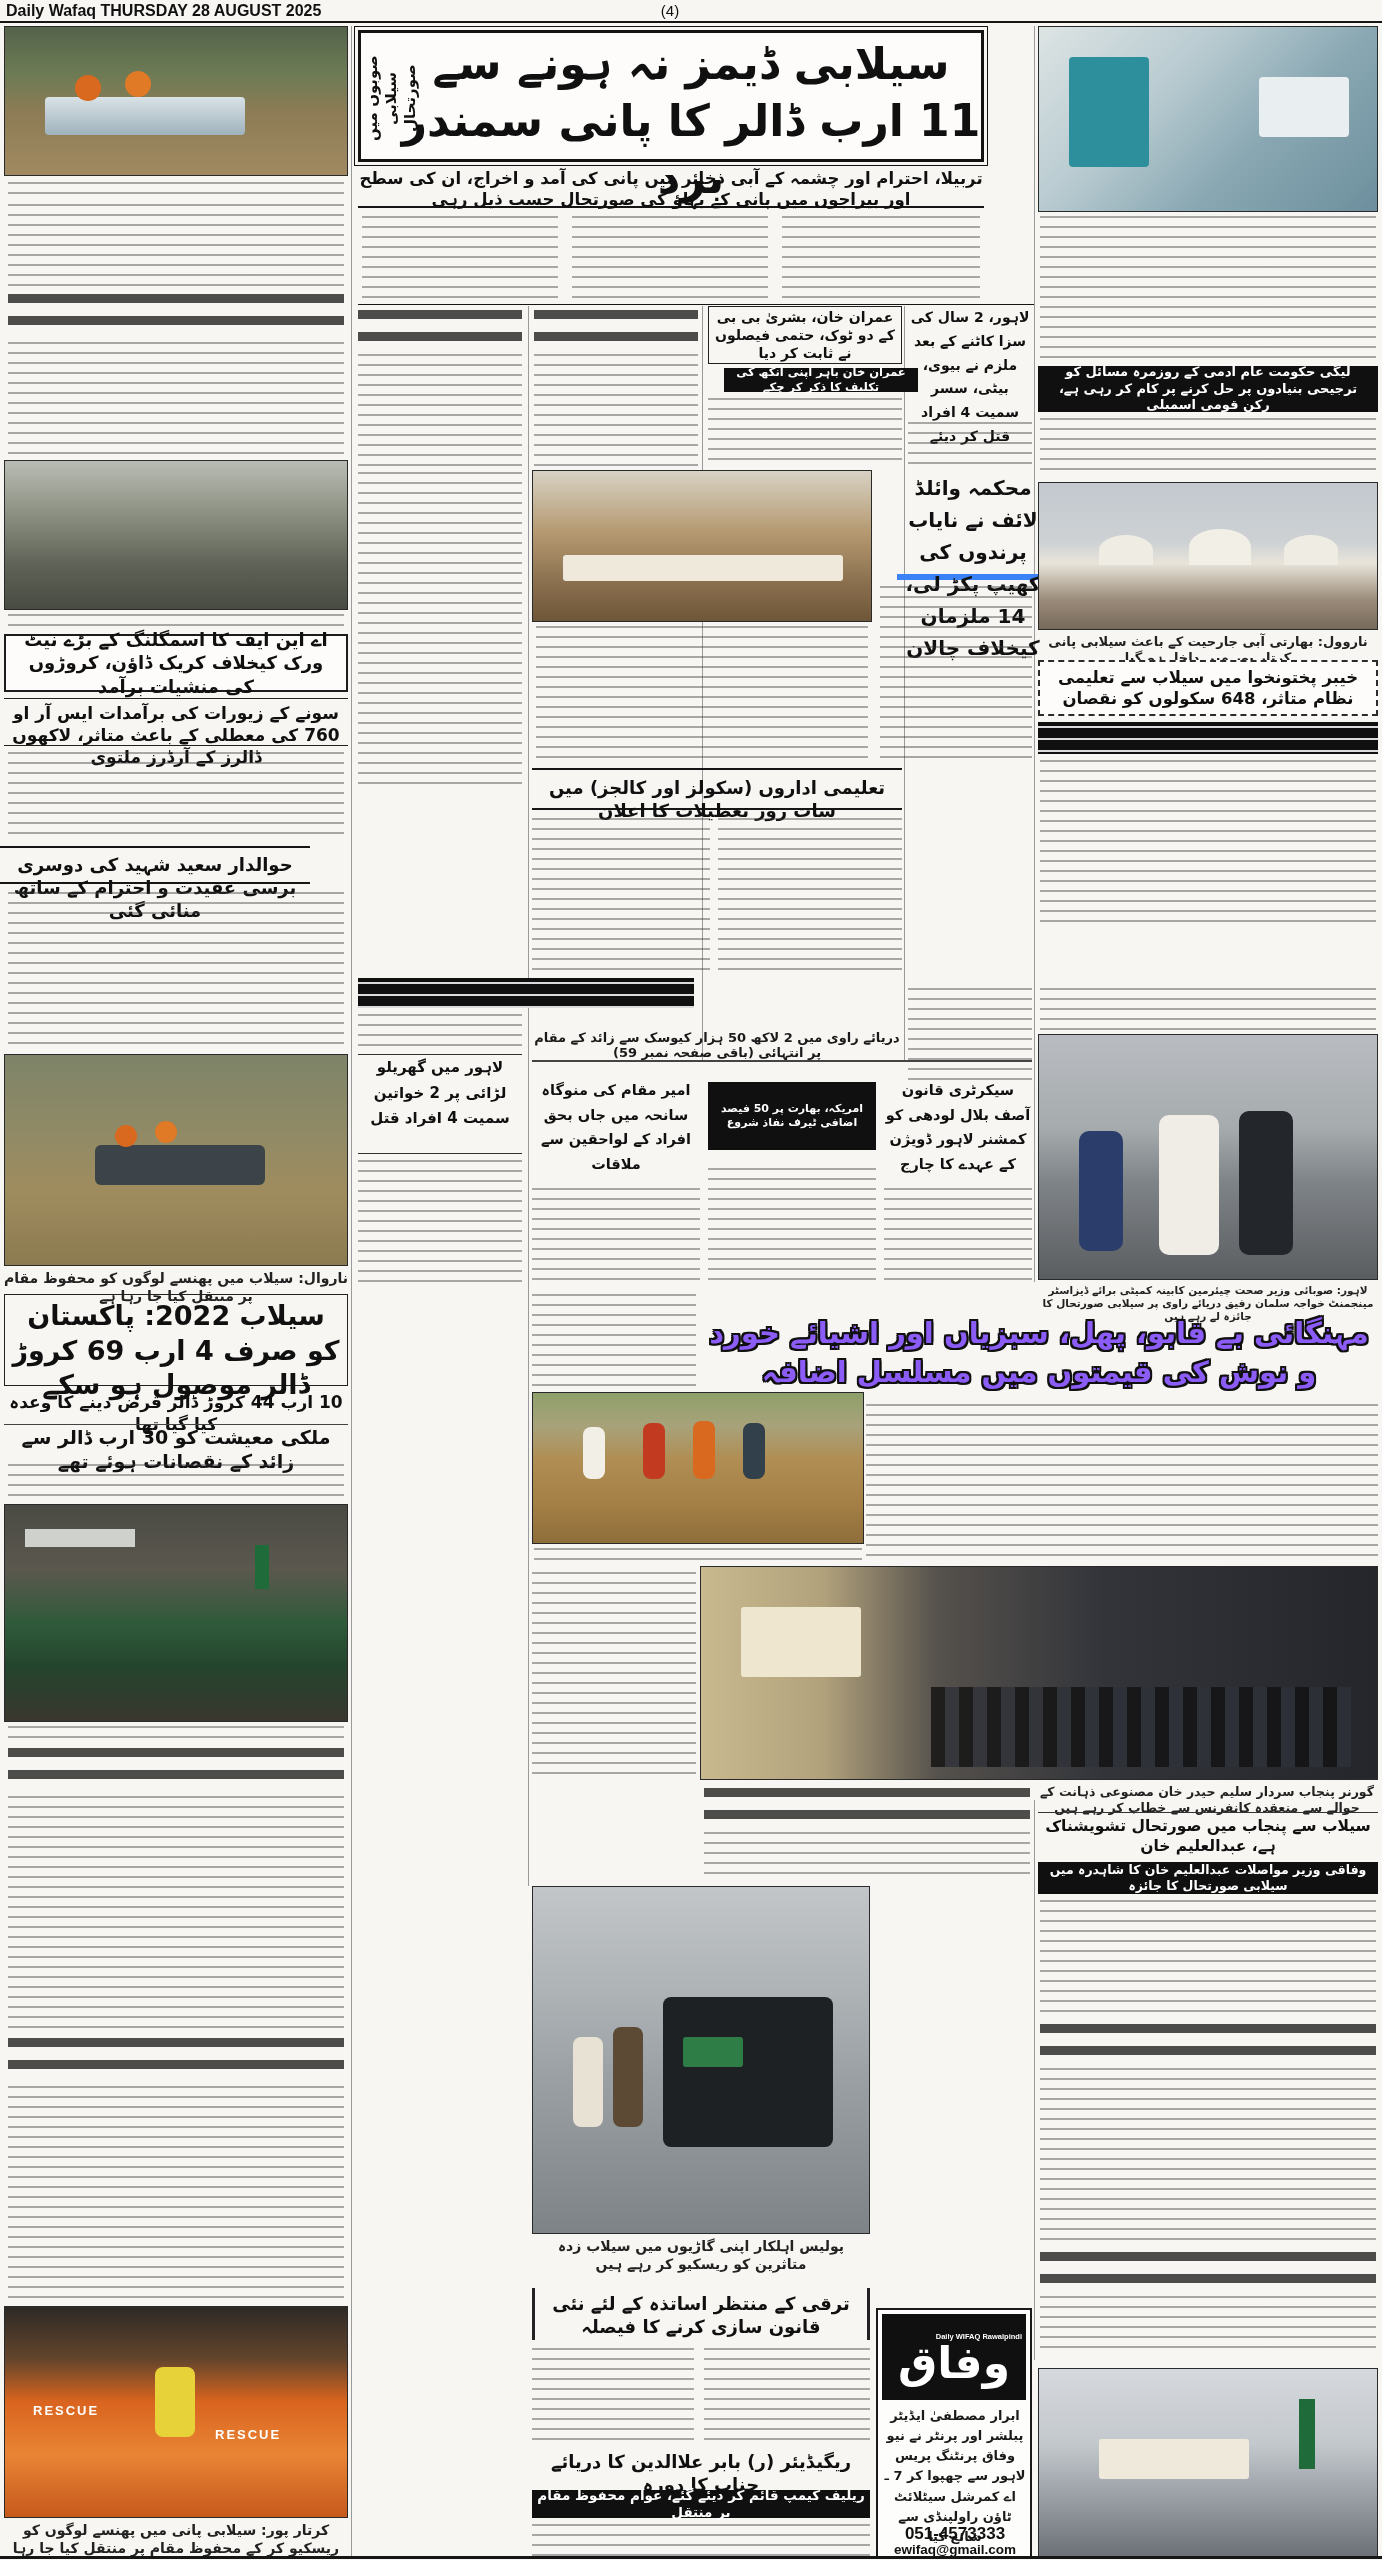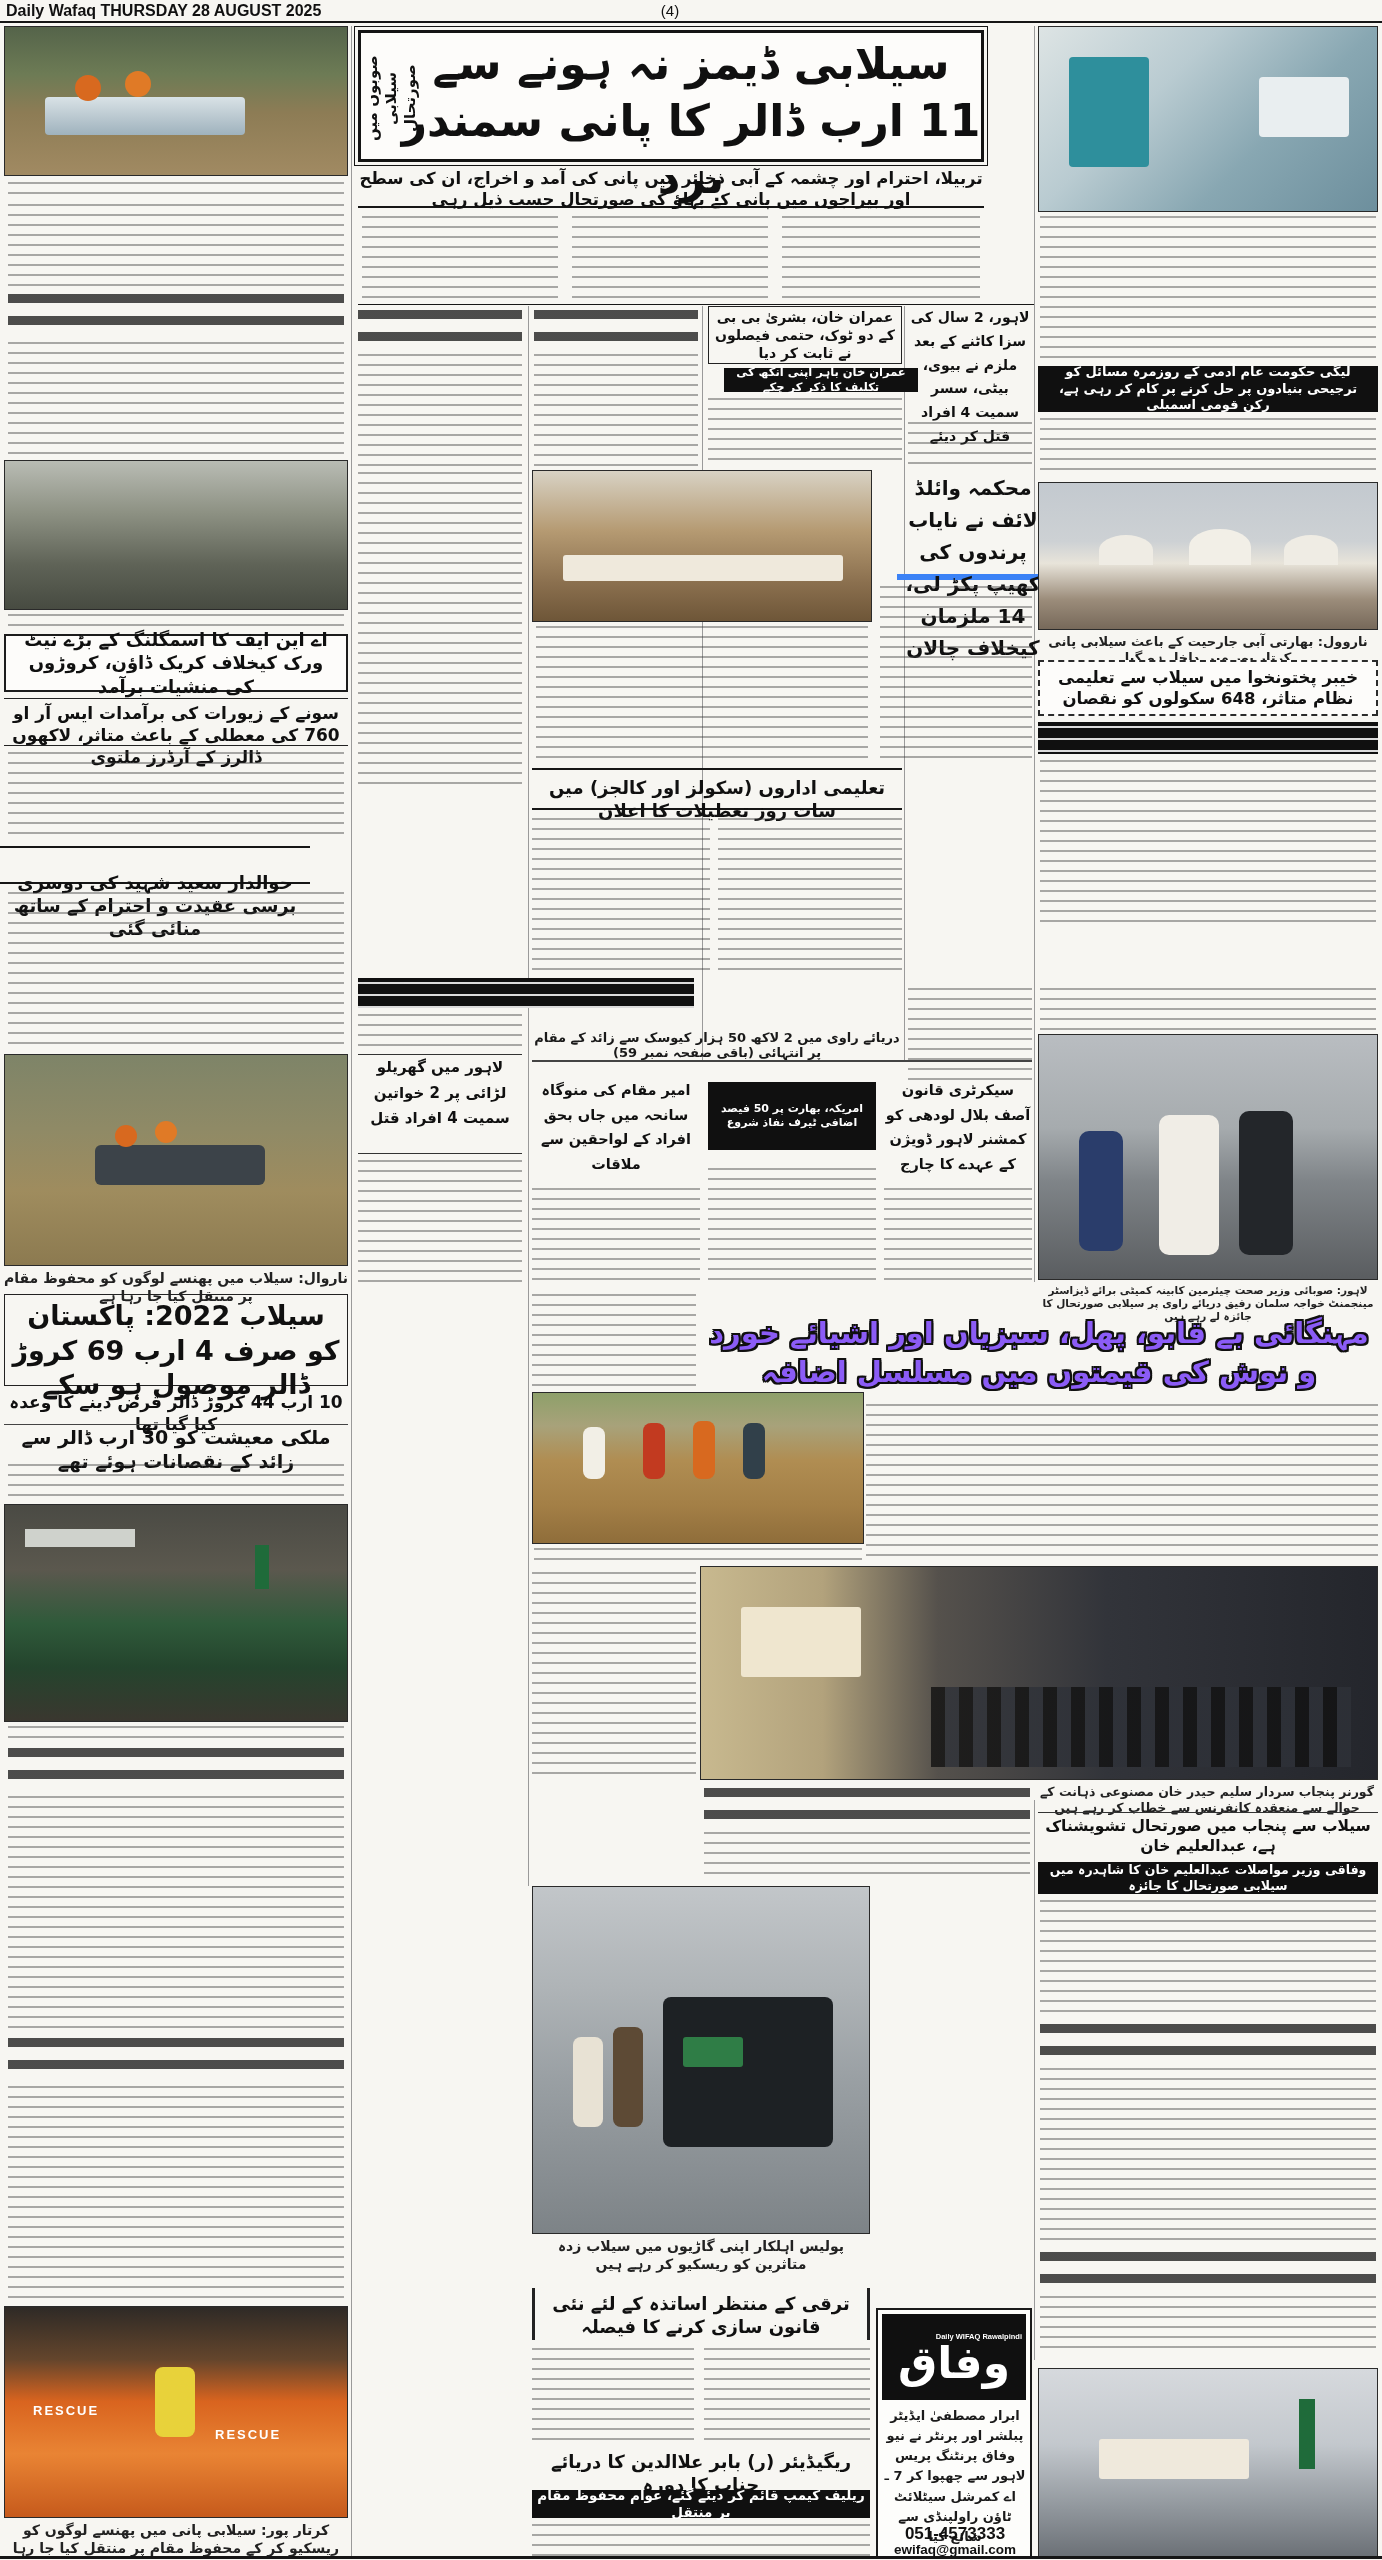--- a/index.html
+++ b/index.html
@@ -51,21 +51,21 @@
   <div class="abs simh" style="left:8px;top:294px;width:336px;height:42px;"></div>
   <div class="abs sim" style="left:8px;top:342px;width:336px;height:112px;"></div>
 
   <div class="abs photo" style="left:4px;top:460px;width:344px;height:150px;background:linear-gradient(180deg,#b9bcb4 0%,#8d9183 35%,#5f6357 70%,#474b41 100%);"></div>
   <div class="abs sim" style="left:8px;top:614px;width:336px;height:14px;"></div>
 
   <div class="abs box hl" style="left:4px;top:634px;width:344px;height:58px;font-size:18px;">اے این ایف کا اسمگلنگ کے بڑے نیٹ ورک کیخلاف کریک ڈاؤن، کروڑوں کی منشیات برآمد</div>
   <div class="abs hl" style="left:4px;top:698px;width:344px;height:48px;font-size:17px;border-top:1px solid #222;border-bottom:1px solid #222;padding-top:4px;">سونے کے زیورات کی برآمدات ایس آر او 760 کی معطلی کے باعث متاثر، لاکھوں ڈالرز کے آرڈرز ملتوی</div>
   <div class="abs sim" style="left:8px;top:752px;width:336px;height:90px;"></div>
 
-  <div class="abs hl" style="left:0;top:846px;width:310px;height:38px;font-size:18px;border-top:2px solid #161616;border-bottom:2px solid #161616;padding-top:23px;">حوالدار سعید شہید کی دوسری برسی عقیدت و احترام کے ساتھ منائی گئی</div>
+  <div class="abs hl" style="left:0;top:846px;width:310px;height:38px;font-size:18px;border-top:2px solid #161616;border-bottom:2px solid #161616;padding-top:5px;">حوالدار سعید شہید کی دوسری برسی عقیدت و احترام کے ساتھ منائی گئی</div>
   <div class="abs sim" style="left:8px;top:892px;width:336px;height:156px;"></div>
 
   <div class="abs photo" style="left:4px;top:1054px;width:344px;height:212px;background:linear-gradient(180deg,#7e8468 0%,#8f8a66 35%,#9f8c5e 65%,#8c7a50 100%);">
     <div class="abs" style="left:90px;top:90px;width:170px;height:40px;background:#3c4349;border-radius:6px;"></div>
     <div class="abs" style="left:110px;top:70px;width:22px;height:22px;background:#d8691f;border-radius:50%;"></div>
     <div class="abs" style="left:150px;top:66px;width:22px;height:22px;background:#e07a26;border-radius:50%;"></div>
   </div>
   <div class="abs cap" style="left:4px;top:1270px;width:344px;height:22px;">ناروال: سیلاب میں پھنسے لوگوں کو محفوظ مقام پر منتقل کیا جا رہا ہے</div>
 
   <div class="abs hl" style="left:4px;top:1294px;width:344px;height:92px;font-size:27px;border:1px solid #222;padding:4px;">سیلاب 2022: پاکستان کو صرف 4 ارب 69 کروڑ ڈالر موصول ہو سکے</div>

